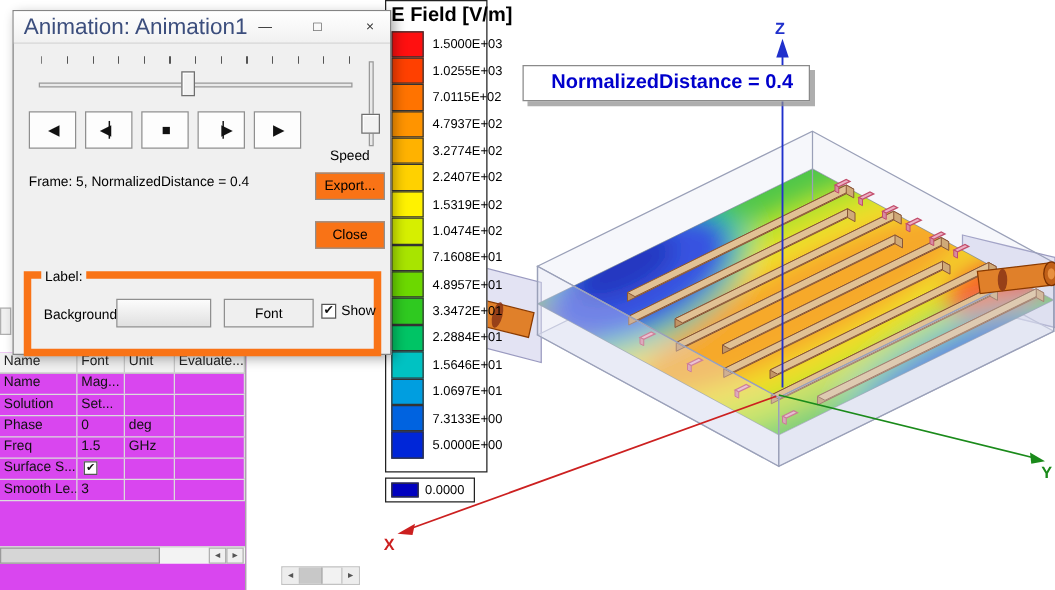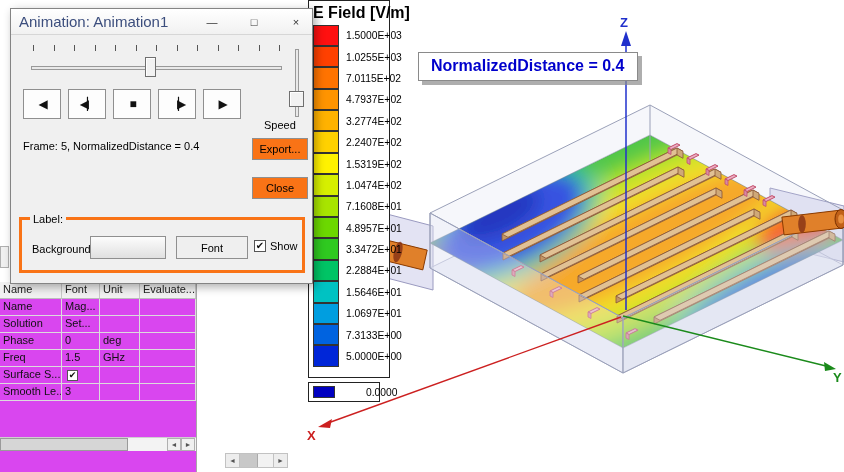--- a/index.html
+++ b/index.html
@@ -4,40 +4,40 @@
 <style>
   * { box-sizing: border-box; margin: 0; padding: 0; }
   html,body { width:844px; height:472px; overflow:hidden; background:#fff;
     font-family:"Liberation Sans", sans-serif; position:relative; }
 
   
   #scene { position:absolute; left:0; top:0; width:844px; height:472px; z-index:0; }
 
   .annotation { position:absolute; left:418px; top:52px; z-index:1;
     background:#fff; border:1px solid #8a8a8a; box-shadow:4px 4px 0 rgba(140,140,140,.7);
-    padding:4px 13px 5px 12px; font-size:16px; font-weight:600; color:#0000cc; white-space:nowrap; }
+    padding:4px 13px 5px 22px; font-size:16px; font-weight:600; color:#0000cc; white-space:nowrap; }
 
   
   .legend { position:absolute; left:308px; top:0; width:82px; height:378px; z-index:2;
     background:#fff; border:1px solid #222; padding:3px 0 0 4px; }
   .legend-title { font-size:16px; font-weight:700; color:#000; white-space:nowrap; margin-bottom:3px; }
   .legend-row { display:flex; align-items:center; height:21.4px; }
   .legend-swatch { width:26px; height:21.4px; border:1px solid #333; margin-top:-1px; flex:none; }
   .legend-label { font-size:10.3px; color:#000; margin-left:7px; white-space:nowrap; }
   .legend-zero { position:absolute; left:308px; top:382px; width:72px; height:20px; z-index:2;
-    background:#fff; border:1px solid #222; display:flex; align-items:center; padding-left:4px;gap:26px; }
+    background:#fff; border:1px solid #222; display:flex; align-items:center; padding-left:4px; }
   .zero-swatch { width:22px; height:12px; border:1px solid #333; flex:none; }
   .zero-label { font-size:10.3px; margin-left:5px; }
 
   
   .dialog { position:absolute; left:10px; top:8px; width:303px; height:276px; z-index:3;
     background:#f0f0f0; border:1px solid #848484; box-shadow:3px 3px 9px rgba(0,0,0,.32); }
   .titlebar { height:26px; background:linear-gradient(#ffffff,#f1f1f1); border-bottom:1px solid #d6d6d6;
     display:flex; align-items:center; padding:0 8px; }
-  .titlebar .title { color:#3c4e7d; font-size:15px; flex:1; white-space:nowrap; }
+  .titlebar .title { color:#3c4e7d; font-size:18px; flex:1; white-space:nowrap; }
   .winbtns { display:flex; gap:26px; }
   .winbtn { font-size:11px; color:#333; width:16px; text-align:center; cursor:default; }
   .ticks { position:absolute; left:22px; top:36px; width:247px; height:6px;
     background:repeating-linear-gradient(90deg,#555 0 1px,transparent 1px 20.5px); }
   .slider-track { position:absolute; left:20px; top:57px; width:251px; height:4px;
     background:#e9e9e9; border:1px solid #999; }
   .slider-thumb { position:absolute; left:134px; top:48px; width:11px; height:20px;
     background:#f2f2f2; border:1px solid #6f6f6f; box-shadow:inset 1px 1px 0 #fff; }
   .speed-track { position:absolute; left:284px; top:40px; width:4px; height:68px;
     background:#e9e9e9; border:1px solid #999; }
@@ -45,21 +45,21 @@
     background:#f2f2f2; border:1px solid #6f6f6f; box-shadow:inset 1px 1px 0 #fff; }
   .speed-label { position:absolute; left:253px; top:110px; font-size:11px; color:#000; }
   .controls { position:absolute; left:12px; top:80px; display:flex; gap:7px; }
   .pb { width:38px; height:30px; background:#fdfdfd; border:1px solid #8f8f8f;
     display:flex; align-items:center; justify-content:center; font-size:12px; color:#111; letter-spacing:-2px; }
   .frame-text { position:absolute; left:12px; top:131px; font-size:11px; color:#000; white-space:nowrap; }
   .btn { position:absolute; width:56px; height:22px; background:#f97316; border:1px solid #8f8f8f;
     font-size:11px; color:#000; font-family:inherit; }
   .export-btn { left:241px; top:129px; }
   .close-btn  { left:241px; top:168px; }
-  .label-group { position:absolute; left:8px; top:208px; width:286px; height:56px; border:3px solid #f97316; }
+  .label-group { position:absolute; left:8px; top:208px; width:286px; height:68px; border:6px solid #f97316; }
   .label-group-title { position:absolute; left:8px; top:-7px; background:#f0f0f0; padding:0 3px; font-size:11px; }
   .bg-label { position:absolute; left:10px; top:23px; font-size:11px; }
   .bg-button { position:absolute; left:68px; top:16px; width:76px; height:23px;
     background:linear-gradient(#fcfcfc,#e0e0e0); border:1px solid #8f8f8f; }
   .font-button { position:absolute; left:154px; top:16px; width:72px; height:23px;
     background:#efefef; border:1px solid #8f8f8f; font-size:11px; font-family:inherit; }
   .show-wrap { position:absolute; left:232px; top:20px; display:flex; align-items:center; gap:4px; font-size:11px; }
   .checkbox { width:12px; height:12px; border:1px solid #555; background:#fff;
     font-size:10px; line-height:10px; text-align:center; color:#111; }
 

